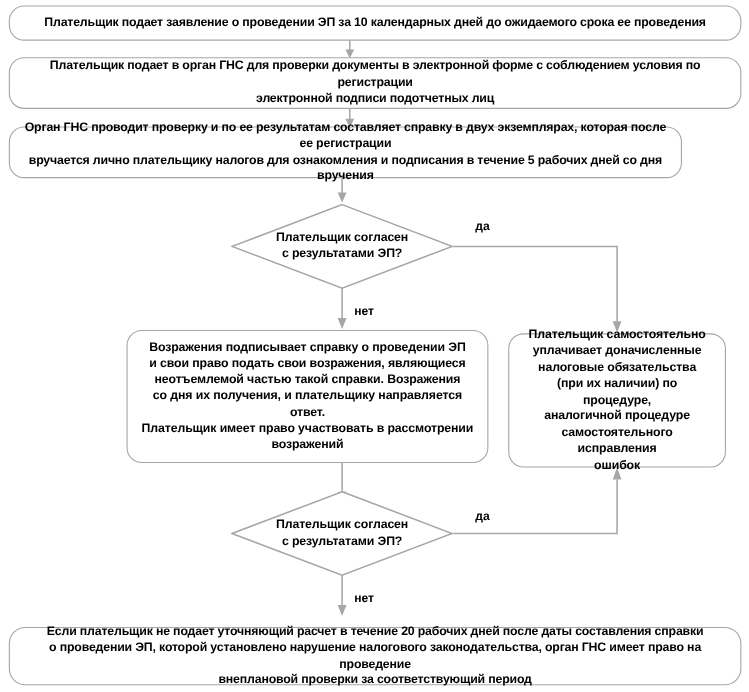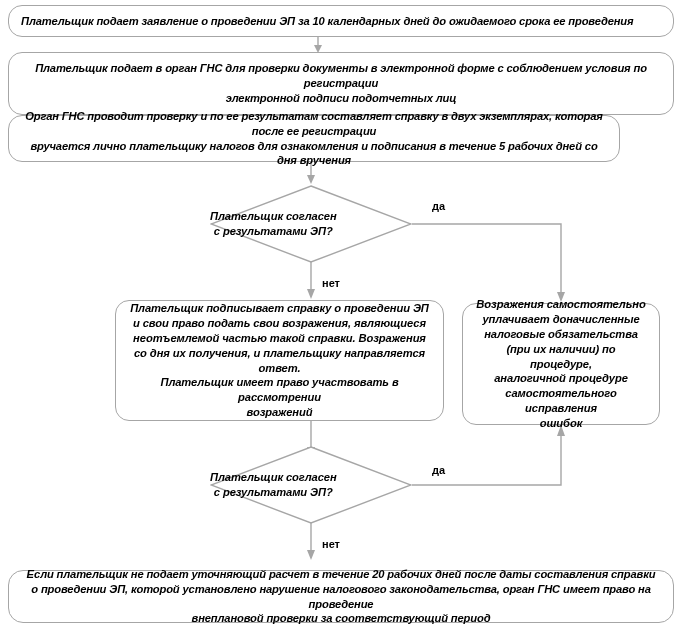--- a/index.html
+++ b/index.html
@@ -15,25 +15,25 @@
     width: 681px;
     height: 629px;
     background: #ffffff;
     overflow: hidden;
   }
   .node {
     position: absolute;
     box-sizing: border-box;
     display: flex;
     align-items: center;
+    justify-content: center;
     text-align: center;
     color: #000000;
     font-weight: bold;
     background: #ffffff;
-    font-style: italic;
   }
   .proc {
     border: 1px solid #a6a6a6;
     border-radius: 14px;
     padding: 4px 12px;
     line-height: 1.32;
   }
   .proc-wide {
     font-size: 11.2px;
     letter-spacing: -0.15px;
@@ -113,21 +113,21 @@
     <path class="ln" d="M311,523 L311,550"></path>
     <polygon class="ah" points="311,560 307,550 315,550"></polygon>
   </svg>
 
   <div class="node proc proc-wide" style="left:8px; top:5px; width:666px; height:32px;">
     <div>
       <span class="txtline">Плательщик подает заявление о проведении ЭП за 10 календарных дней до ожидаемого срока ее проведения</span>
     </div>
   </div>
 
-  <div class="node proc proc-wide" style="left:8px; top:52px; width:666px; height:63px;">
+  <div class="node proc proc-wide" style="left:8px; top:52px; width:666px; height:47px;">
     <div>
       <span class="txtline">Плательщик подает в орган ГНС для проверки документы в электронной форме с соблюдением условия по регистрации</span>
       <span class="txtline">электронной подписи подотчетных лиц</span>
     </div>
   </div>
 
   <div class="node proc proc-wide" style="left:8px; top:115px; width:612px; height:47px;">
     <div>
       <span class="txtline">Орган ГНС проводит проверку и по ее результатам составляет справку в двух экземплярах, которая после ее регистрации</span>
       <span class="txtline">вручается лично плательщику налогов для ознакомления и подписания в течение 5 рабочих дней со дня вручения</span>
@@ -139,32 +139,32 @@
       <polygon points="101,1 201,39 101,77 1,39" fill="#ffffff" stroke="#a6a6a6" stroke-width="1.4"></polygon>
     </svg>
     <div class="dia-label">
       <span class="txtline">Плательщик согласен</span>
       <span class="txtline">с результатами ЭП?</span>
     </div>
   </div>
 
   <div class="node proc proc-narrow" style="left:115px; top:300px; width:329px; height:121px;">
     <div>
-      <span class="txtline">Плательщик подписывает справку о проведении ЭП</span>
+      <span class="txtline">Возражения подписывает справку о проведении ЭП</span>
       <span class="txtline">и свои право подать свои возражения, являющиеся</span>
       <span class="txtline">неотъемлемой частью такой справки. Возражения</span>
       <span class="txtline">со дня их получения, и плательщику направляется ответ.</span>
       <span class="txtline">Плательщик имеет право участвовать в рассмотрении</span>
       <span class="txtline">возражений</span>
     </div>
   </div>
 
   <div class="node proc proc-narrow" style="left:462px; top:303px; width:198px; height:122px;">
     <div>
-      <span class="txtline">Возражения самостоятельно</span>
+      <span class="txtline">Плательщик самостоятельно</span>
       <span class="txtline">уплачивает доначисленные</span>
       <span class="txtline">налоговые обязательства</span>
       <span class="txtline">(при их наличии) по процедуре,</span>
       <span class="txtline">аналогичной процедуре</span>
       <span class="txtline">самостоятельного исправления</span>
       <span class="txtline">ошибок</span>
     </div>
   </div>
 
   <div class="node decision" style="left:210px; top:446px; width:202px; height:78px;">

